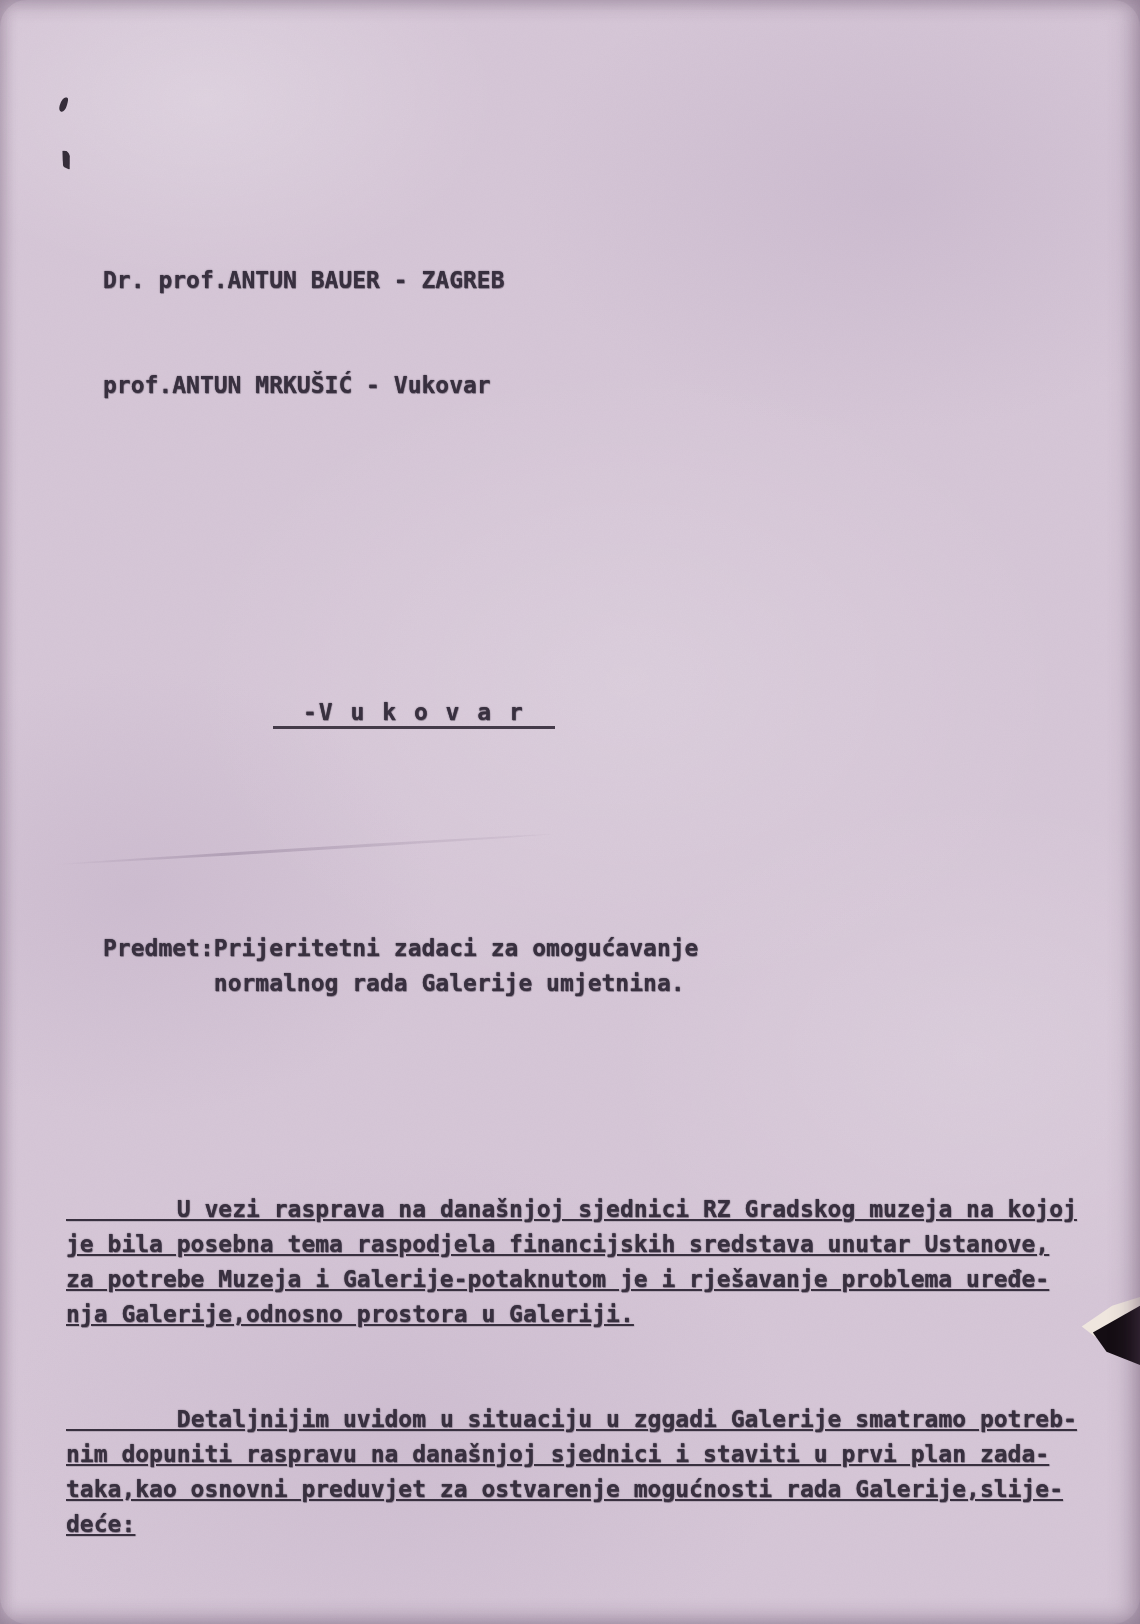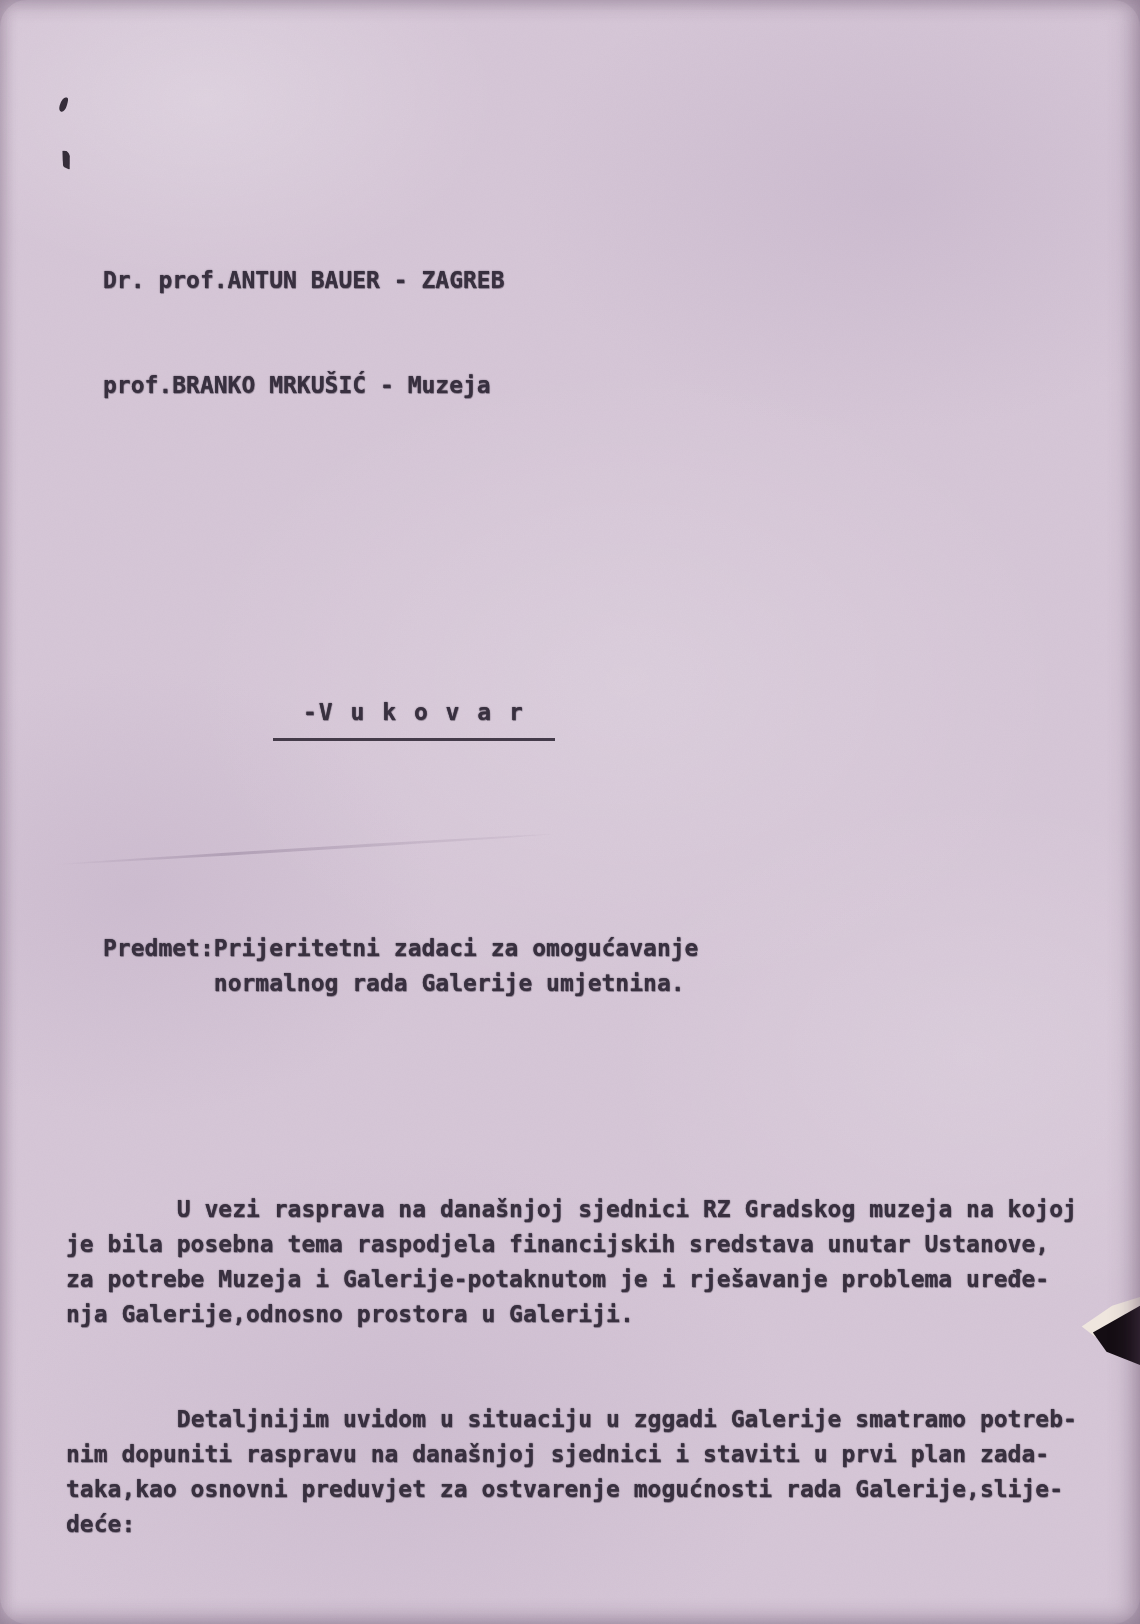--- a/index.html
+++ b/index.html
@@ -38,26 +38,26 @@
     white-space: pre-wrap;
     text-shadow: 0 0 1.3px rgba(52,43,58,0.9), 0.5px 0.5px 0 rgba(52,43,58,0.35);
     filter: blur(0.35px);
   }
   .indent-block { padding-left: 37px; }
   .header-block { padding-top: 88px; }
   .addressee-block { margin-top: 47px; }
   .city-line { padding-left: 170px; }
   .underlined {
     border-bottom: 3px solid rgba(52,43,58,0.9);
-    padding: 0 30px 13px 30px;
+    padding: 0 30px 1px 30px;
     letter-spacing: 2px;
   }
   .subject-block { margin-top: 26px; }
   .body-block { margin-top: 16px; }
-  .para { margin: 0; }
+  .para { margin: 0; text-decoration: underline; }
   .ink-mark { position: absolute; background: #241c28; opacity: 0.9; }
   .mark-a {
     top: 97px; left: 60px; width: 7px; height: 15px;
     border-radius: 70% 30% 60% 40%;
     transform: rotate(14deg);
   }
   .mark-b {
     top: 150px; left: 62px; width: 9px; height: 20px;
     border-radius: 30% 70% 50% 50%;
     transform: rotate(-8deg);
@@ -93,21 +93,21 @@
                 0 0 0 0 0.45
                 0 0 0 0.14 0"></feColorMatrix>
     </filter>
     <rect width="1140" height="1624" filter="url(#grain)"></rect>
   </svg>
 
   <div class="content">
 
     <div class="indent-block header-block">
       <div>Dr. prof.ANTUN BAUER - ZAGREB</div>
-      <div>prof.BRANKO MRKUŠIĆ - Muzeja</div>
+      <div>prof.ANTUN MRKUŠIĆ - Vukovar</div>
     </div>
 
     <div class="indent-block addressee-block">
       <div class="city-line"><span class="underlined">-V u k o v a r</span></div>
     </div>
 
     <div class="indent-block subject-block">Predmet:Prijeritetni zadaci za omogućavanje
         normalnog rada Galerije umjetnina.</div>
 
     <div class="body-block">

